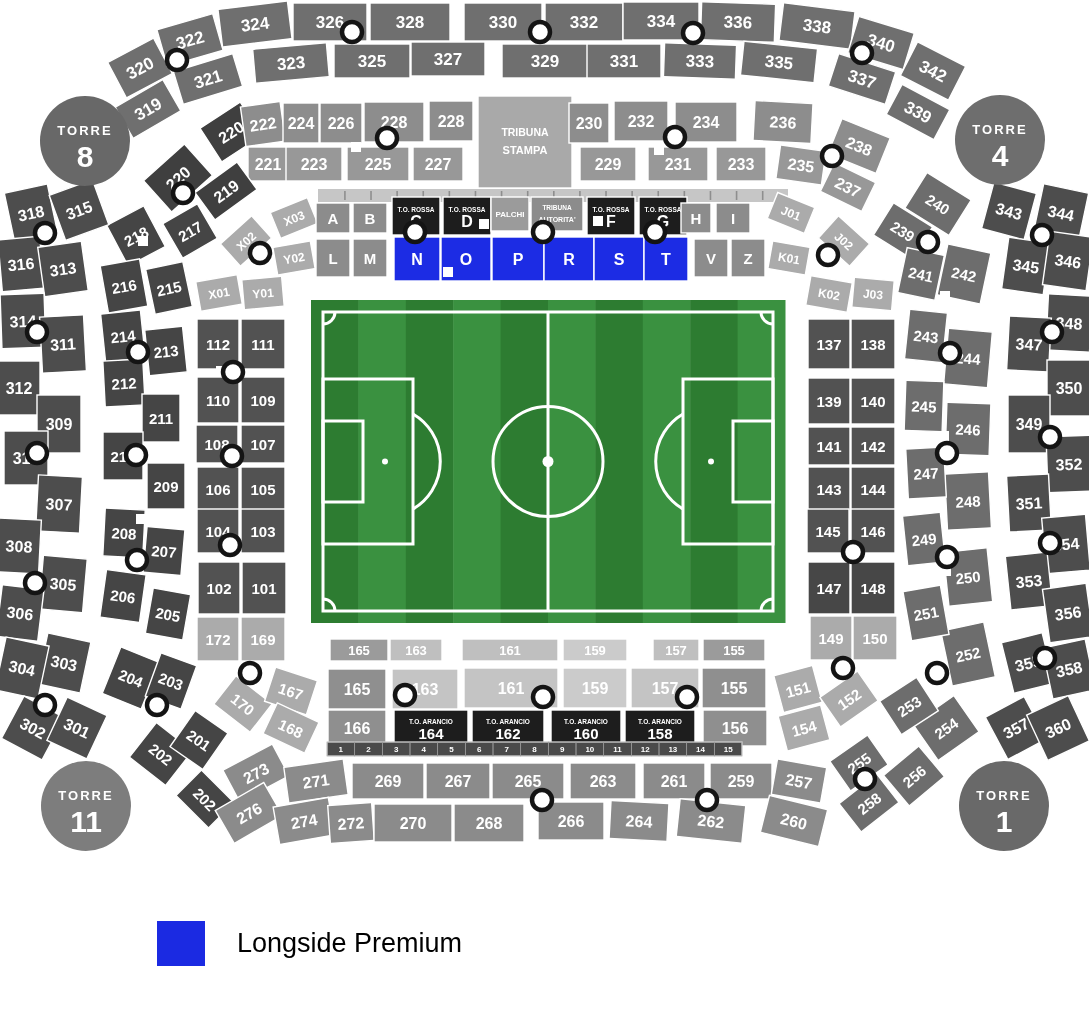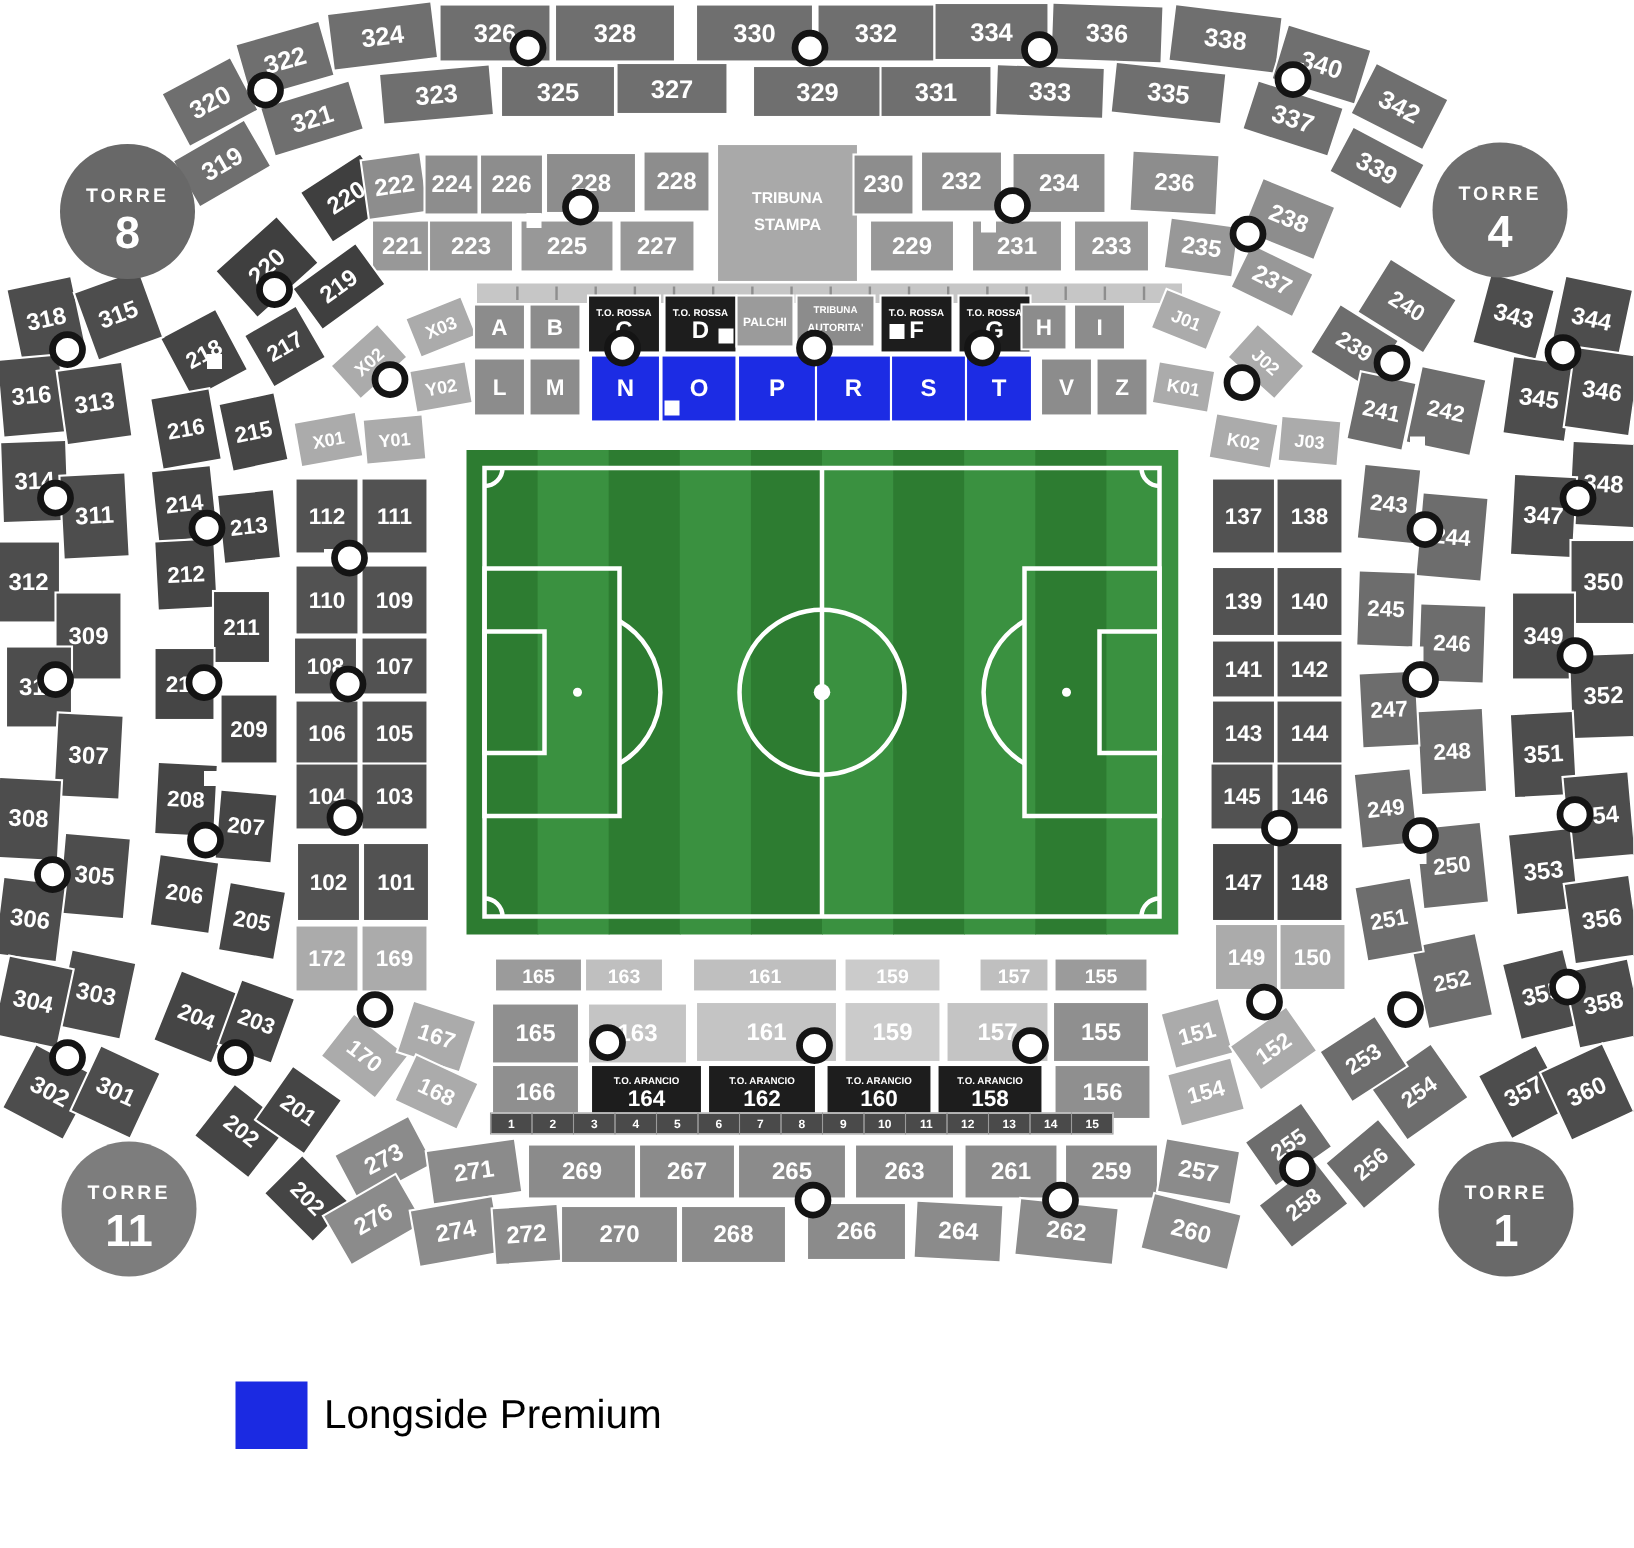--- a/index.html
+++ b/index.html
@@ -1,21 +1,21 @@
 <!DOCTYPE html>
 <html><head>
 <meta charset="utf-8">
 <style>
   html,body{margin:0;padding:0;background:#fff;}
   #stage{position:relative;width:1089px;height:1032px;background:#fff;overflow:hidden;
          font-family:"Liberation Sans",sans-serif;}
   svg{position:absolute;left:0;top:0;}
   svg text{font-family:"Liberation Sans",sans-serif;font-weight:bold;fill:#fff;
            text-anchor:middle;}
-  .legend{position:absolute;left:157px;top:921px;display:flex;align-items:center;gap:11px;text-align:center;}
+  .legend{position:absolute;left:157px;top:921px;display:flex;align-items:center;gap:32px;text-align:center;}
   .legend-swatch{width:48px;height:45px;background:#1b2ae2;}
   .legend-label{font-size:27px;color:#000;font-weight:normal;}
 </style>
 </head>
 <body>
 
 <div id="stage">
   <svg id="map" width="1089" height="912" viewBox="0 0 1089 912">
       <rect x="318" y="189" width="470" height="13" fill="#c6c6c6"></rect>
       <rect x="344.1111111111111" y="191" width="1.6" height="9" fill="#8e8e8e"></rect>

